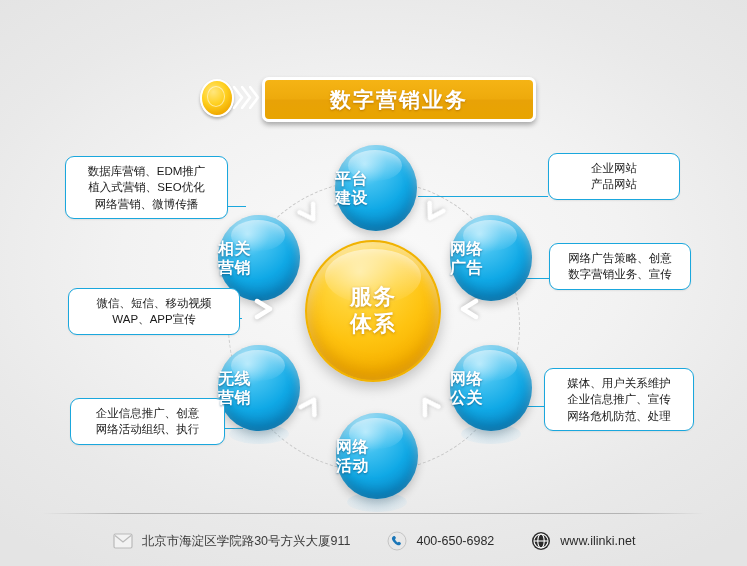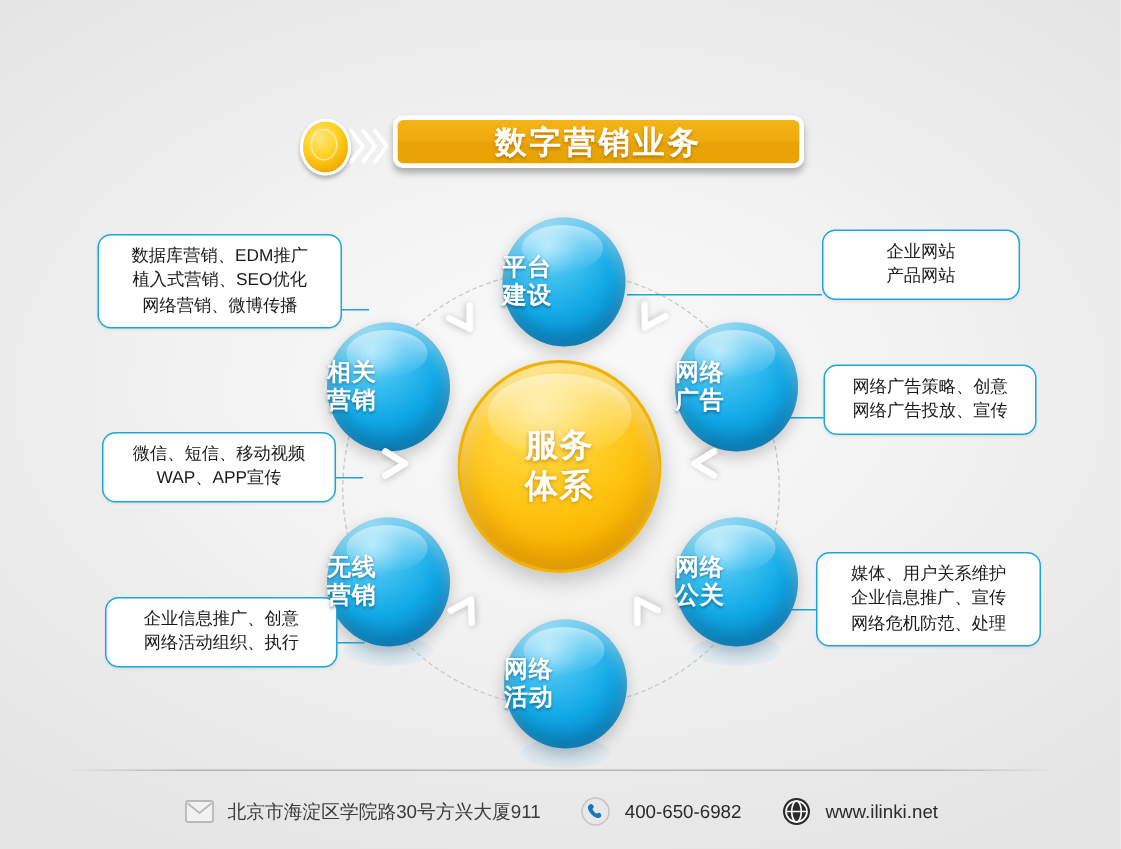--- a/index.html
+++ b/index.html
@@ -61,21 +61,21 @@
   }
   .banner-chev svg { display:block; }
   #banner-chev-1 { left: 33px; }
   #banner-chev-2 { left: 41px; }
   #banner-chev-3 { left: 49px; }
   #banner-bar {
     position: absolute;
     left: 62px;
     top: 0px;
     right: 0px;
-    height: 35px;
+    height: 45px;
     border-radius: 7px;
     background: linear-gradient(180deg, #f5b415 0%, #eeaa0c 48%, #e8a207 52%, #e8a400 100%);
     border: 3px solid #ffffff;
     box-sizing: border-box;
     box-shadow: 0 3px 5px rgba(0,0,0,0.3);
     display: flex;
     align-items: center;
     justify-content: center;
   }
   #banner-title {
@@ -227,21 +227,21 @@
     text-align: center;
     padding: 6px 8px;
     box-sizing: border-box;
     white-space: pre-line;
     box-shadow: 0 1px 2px rgba(0,0,0,0.07);
   }
   #callout-0 { left: 65px;  top: 156px; width: 163px; }  
   #callout-1 { left: 548px; top: 153px; width: 132px; }  
   #callout-2 { left: 549px; top: 243px; width: 142px; }  
   #callout-3 { left: 544px; top: 368px; width: 150px; }  
-  #callout-4 { left: 68px;  top: 288px; width: 156px; }  
+  #callout-4 { left: 68px;  top: 288px; width: 172px; }  
   #callout-5 { left: 70px;  top: 398px; width: 155px; }  
 
   
   .connector {
     position: absolute;
     height: 1px;
     background: #1aa7dd;
   }
   #conn-0 { left: 228px; top: 206px; width: 18px; }
   #conn-1 { left: 418px; top: 196px; width: 130px; }
@@ -261,21 +261,21 @@
   }
   #footer {
     position: absolute;
     left: 0;
     top: 521px;
     width: 747px;
     height: 40px;
     display: flex;
     align-items: center;
     justify-content: center;
-    gap: 26px;
+    gap: 36px;
   }
   .footer-item {
     display: flex;
     align-items: center;
     gap: 8px;
     color: #3b3b3b;
     font-size: 12.5px;
   }
   .footer-icon {
     width: 22px;
@@ -392,21 +392,21 @@
         <path d="M6 5 L19 13 L6 21" fill="none" stroke="#ffffff" stroke-width="4.5" stroke-linejoin="round" stroke-linecap="round"></path>
       </svg>
   </div>
 
   <div class="callout" id="callout-0">数据库营销、EDM推广
 植入式营销、SEO优化
 网络营销、微博传播</div>
   <div class="callout" id="callout-1">企业网站
 产品网站</div>
   <div class="callout" id="callout-2">网络广告策略、创意
-网络广告投放、宣传</div>
+数字营销业务、宣传</div>
   <div class="callout" id="callout-3">媒体、用户关系维护
 企业信息推广、宣传
 网络危机防范、处理</div>
   <div class="callout" id="callout-4">微信、短信、移动视频
 WAP、APP宣传</div>
   <div class="callout" id="callout-5">企业信息推广、创意
 网络活动组织、执行</div>
 
   <div id="footer-rule"></div>
   <div id="footer">

